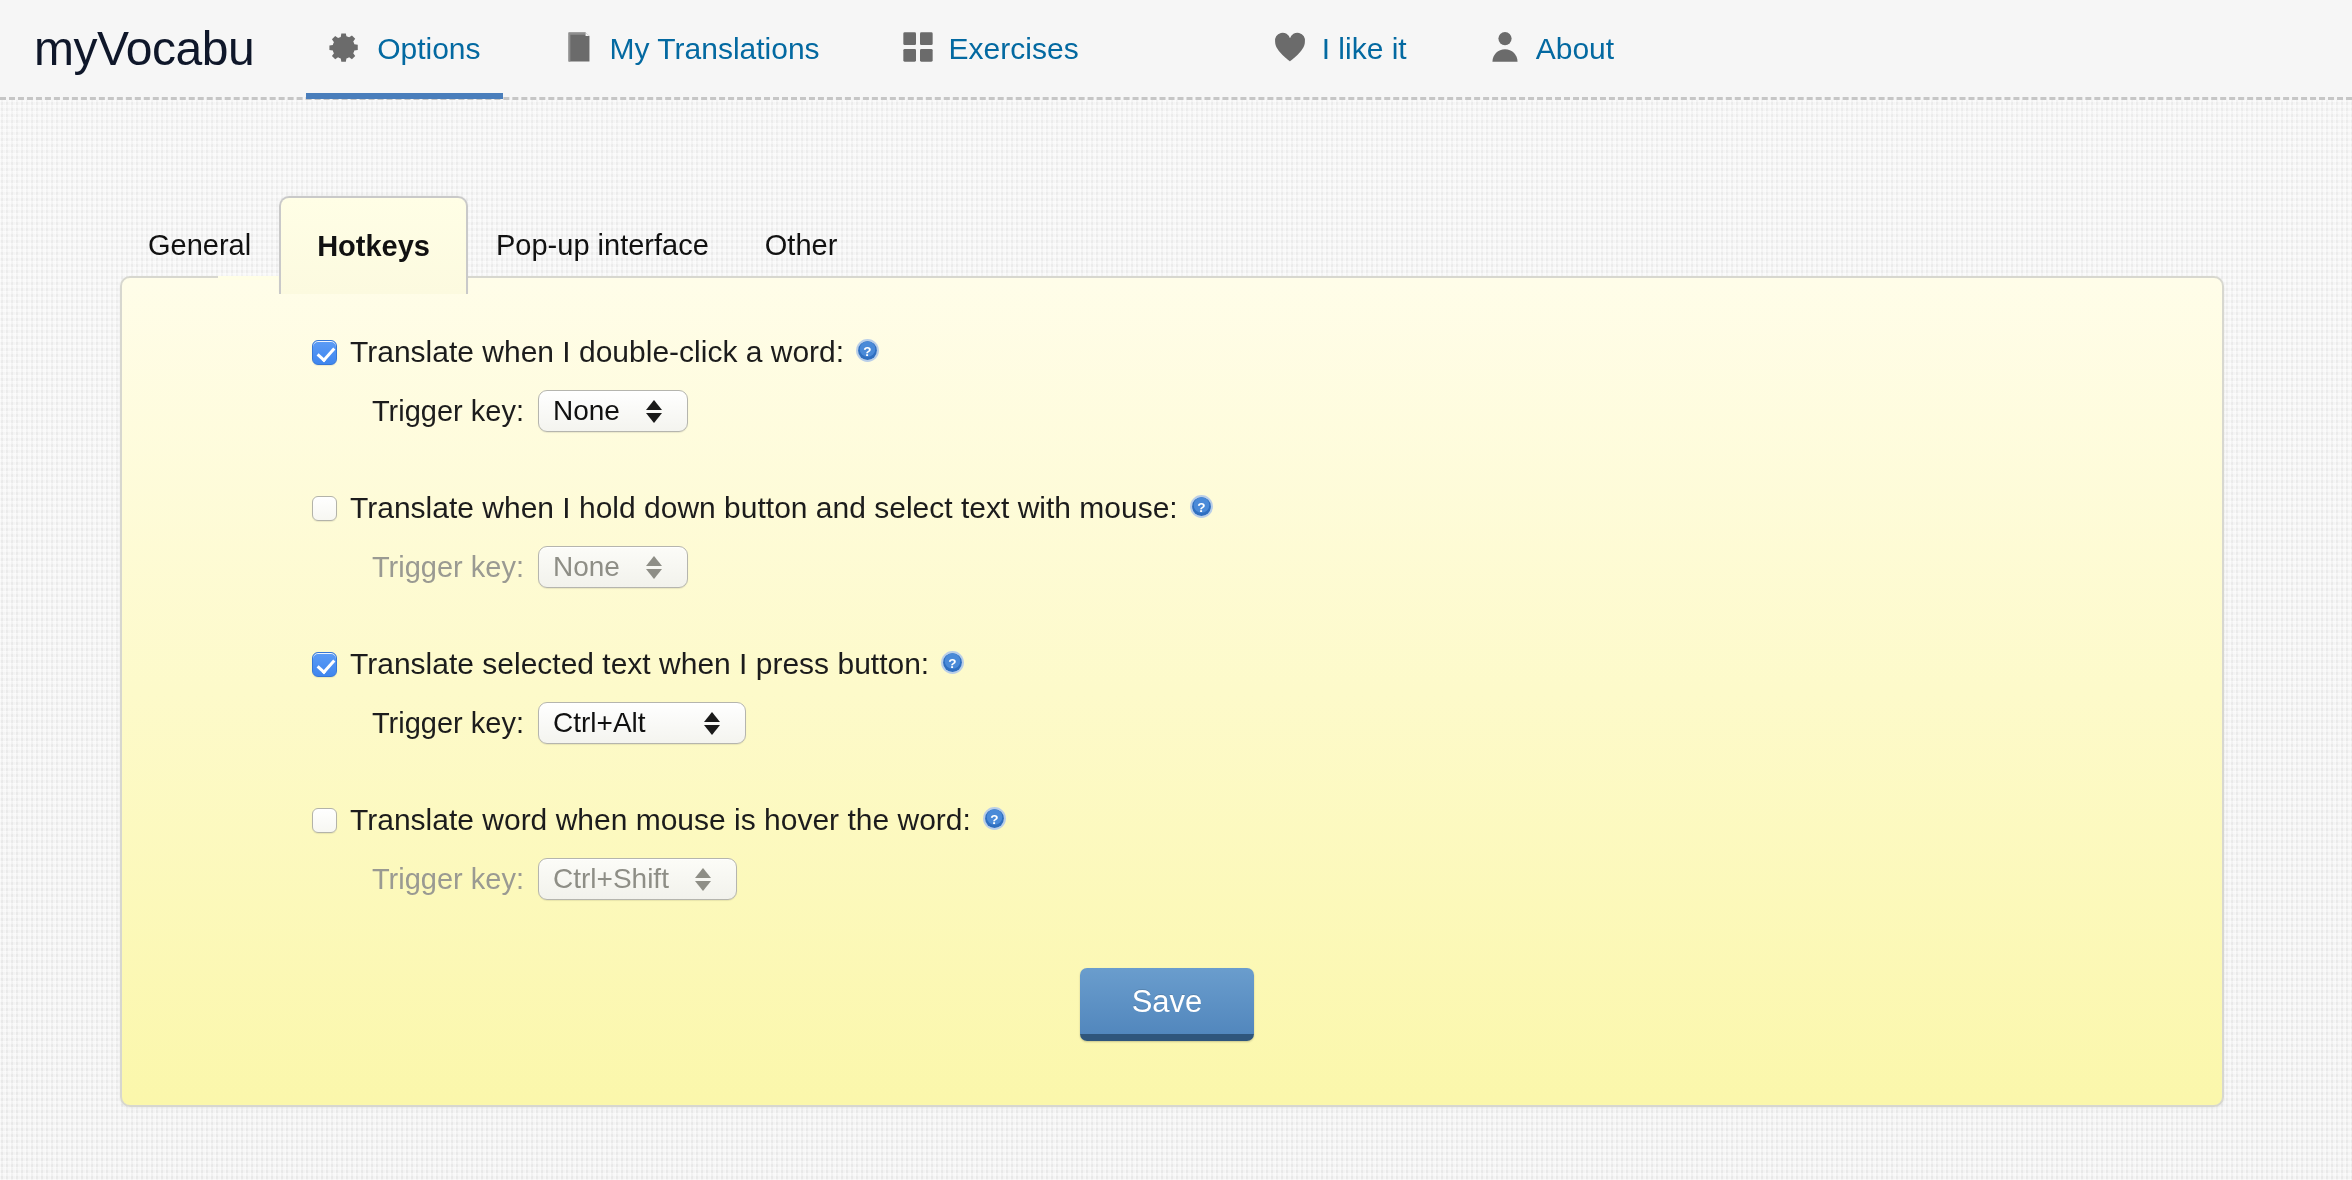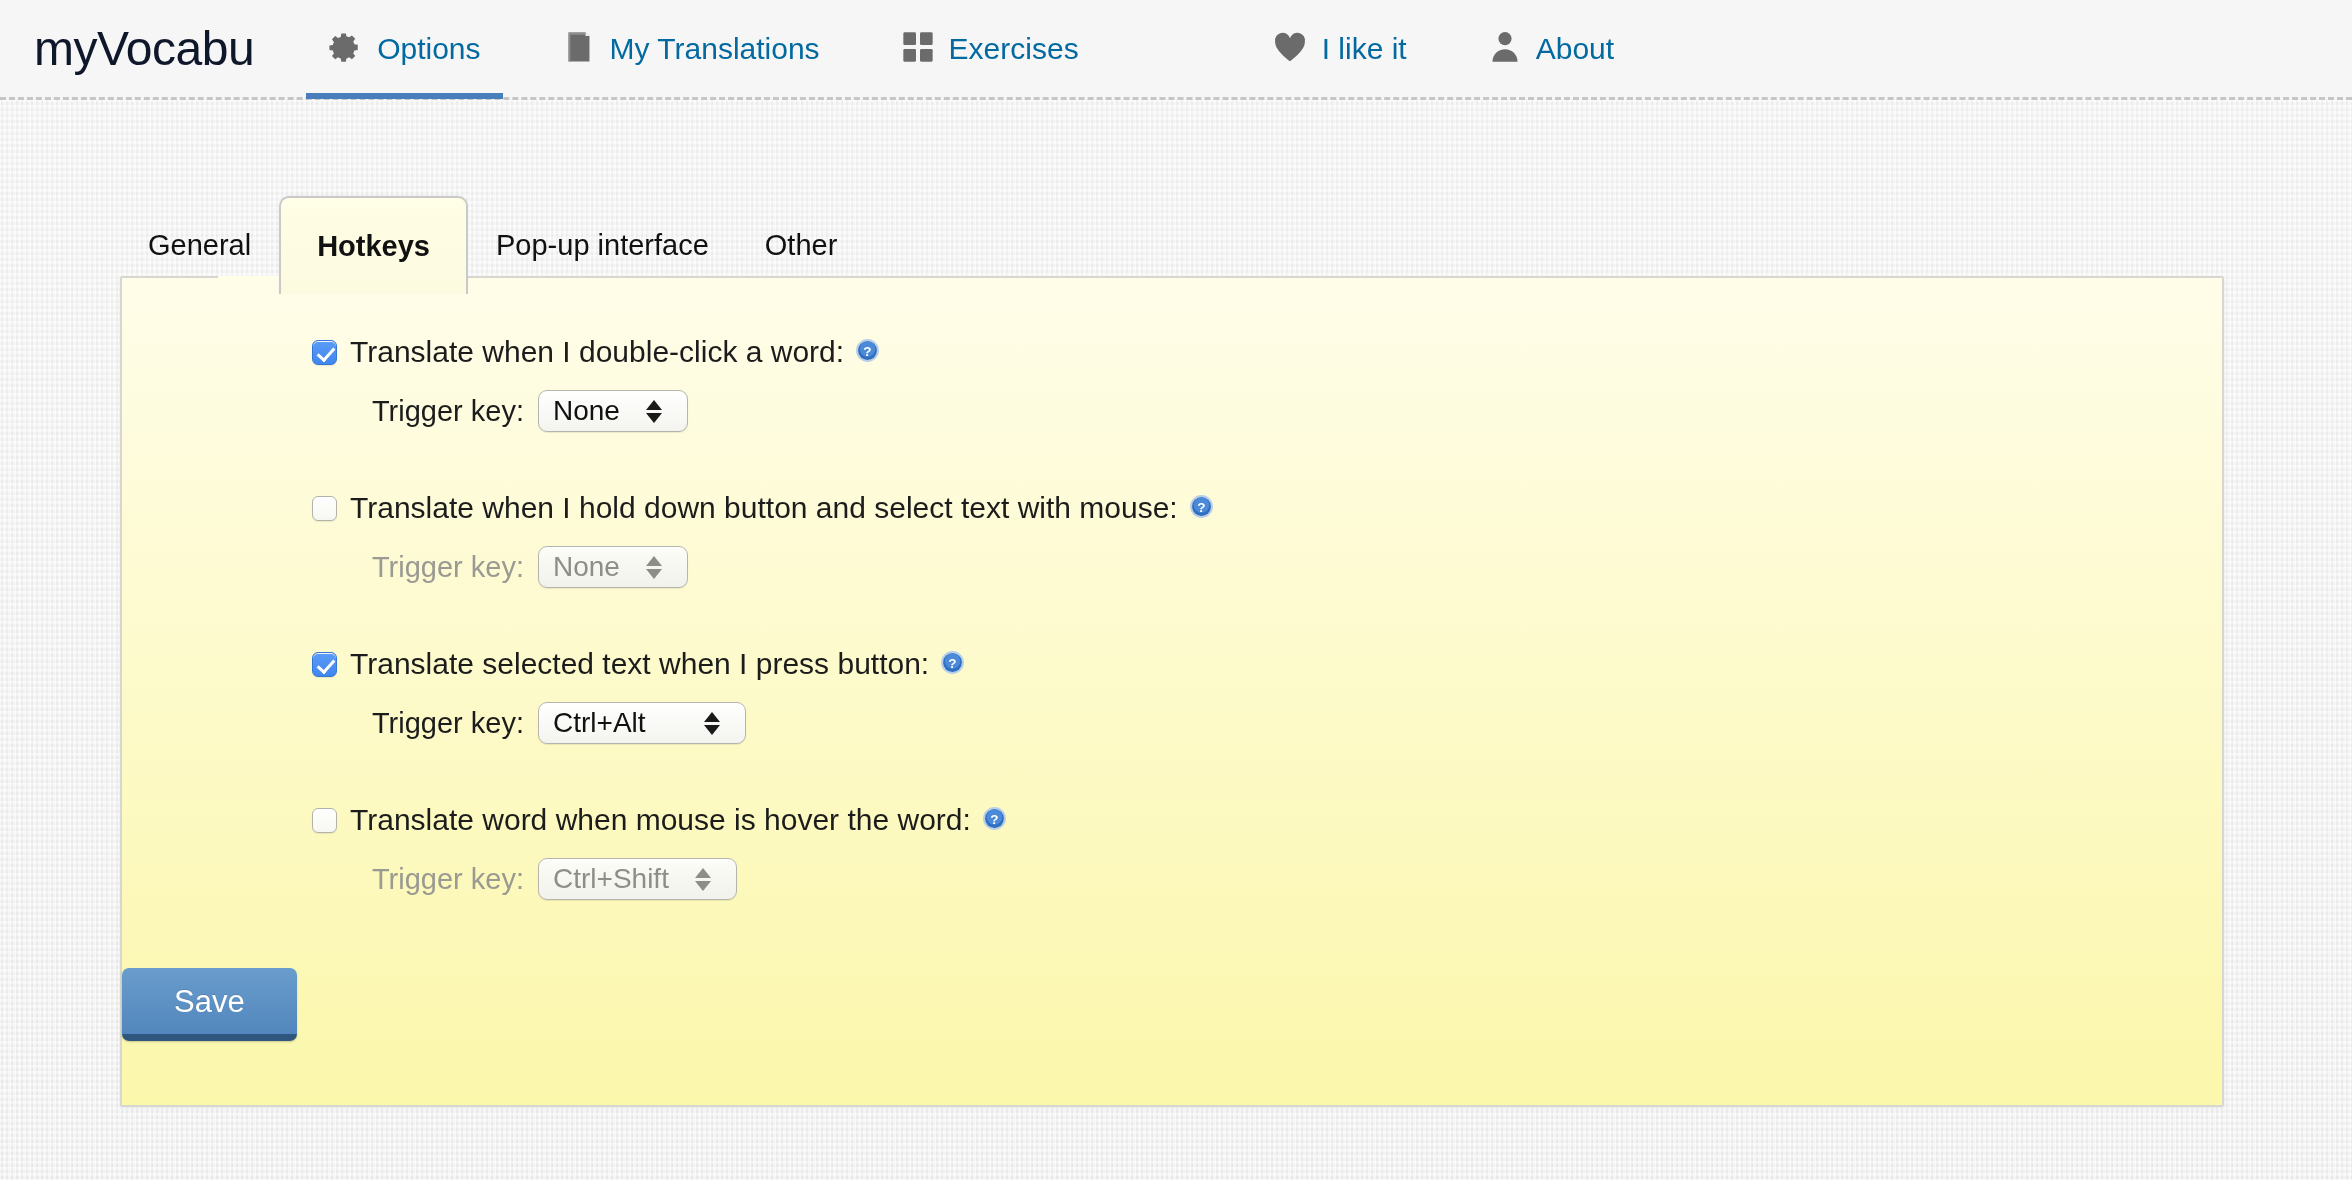--- a/index.html
+++ b/index.html
@@ -104,21 +104,21 @@
     box-shadow: 0 -1px 2px rgba(0,0,0,0.04);
   }
   .tab-spacer { width: 160px; }
 
   
   #panel {
     position: relative;
     margin: -2px 128px 0 120px;
     background: linear-gradient(#fffde9, #fbf7ab);
     border: 2px solid #d7d7cf;
-    border-radius: 2px;
+    border-radius: 10px;
     box-shadow: 0 1px 3px rgba(0,0,0,0.07);
     padding: 48px 0 64px 0;
     min-height: 720px;
     z-index: 1;
   }
   
   #panel-tab-mask {
     position: absolute;
     top: -2px;
     left: 96px;
@@ -224,20 +224,21 @@
   .sel-arrows i.up   { border-bottom: 10px solid #1a1a1a; }
   .sel-arrows i.down { border-top: 10px solid #1a1a1a; }
   .sel.disabled .sel-arrows i.up   { border-bottom-color: #8e8e86; }
   .sel.disabled .sel-arrows i.down { border-top-color: #8e8e86; }
 
   .group { margin-bottom: 38px; }
 
   
   #save-wrap {
     display: flex;
+    justify-content: center;
     margin-top: 56px;
     padding-right: 10px;
   }
   #save-button {
     font-family: inherit;
     font-size: 31px;
     color: #ffffff;
     background: linear-gradient(#6a9dcd, #5287bd);
     border: none;
     border-bottom: 7px solid #2f567c;

